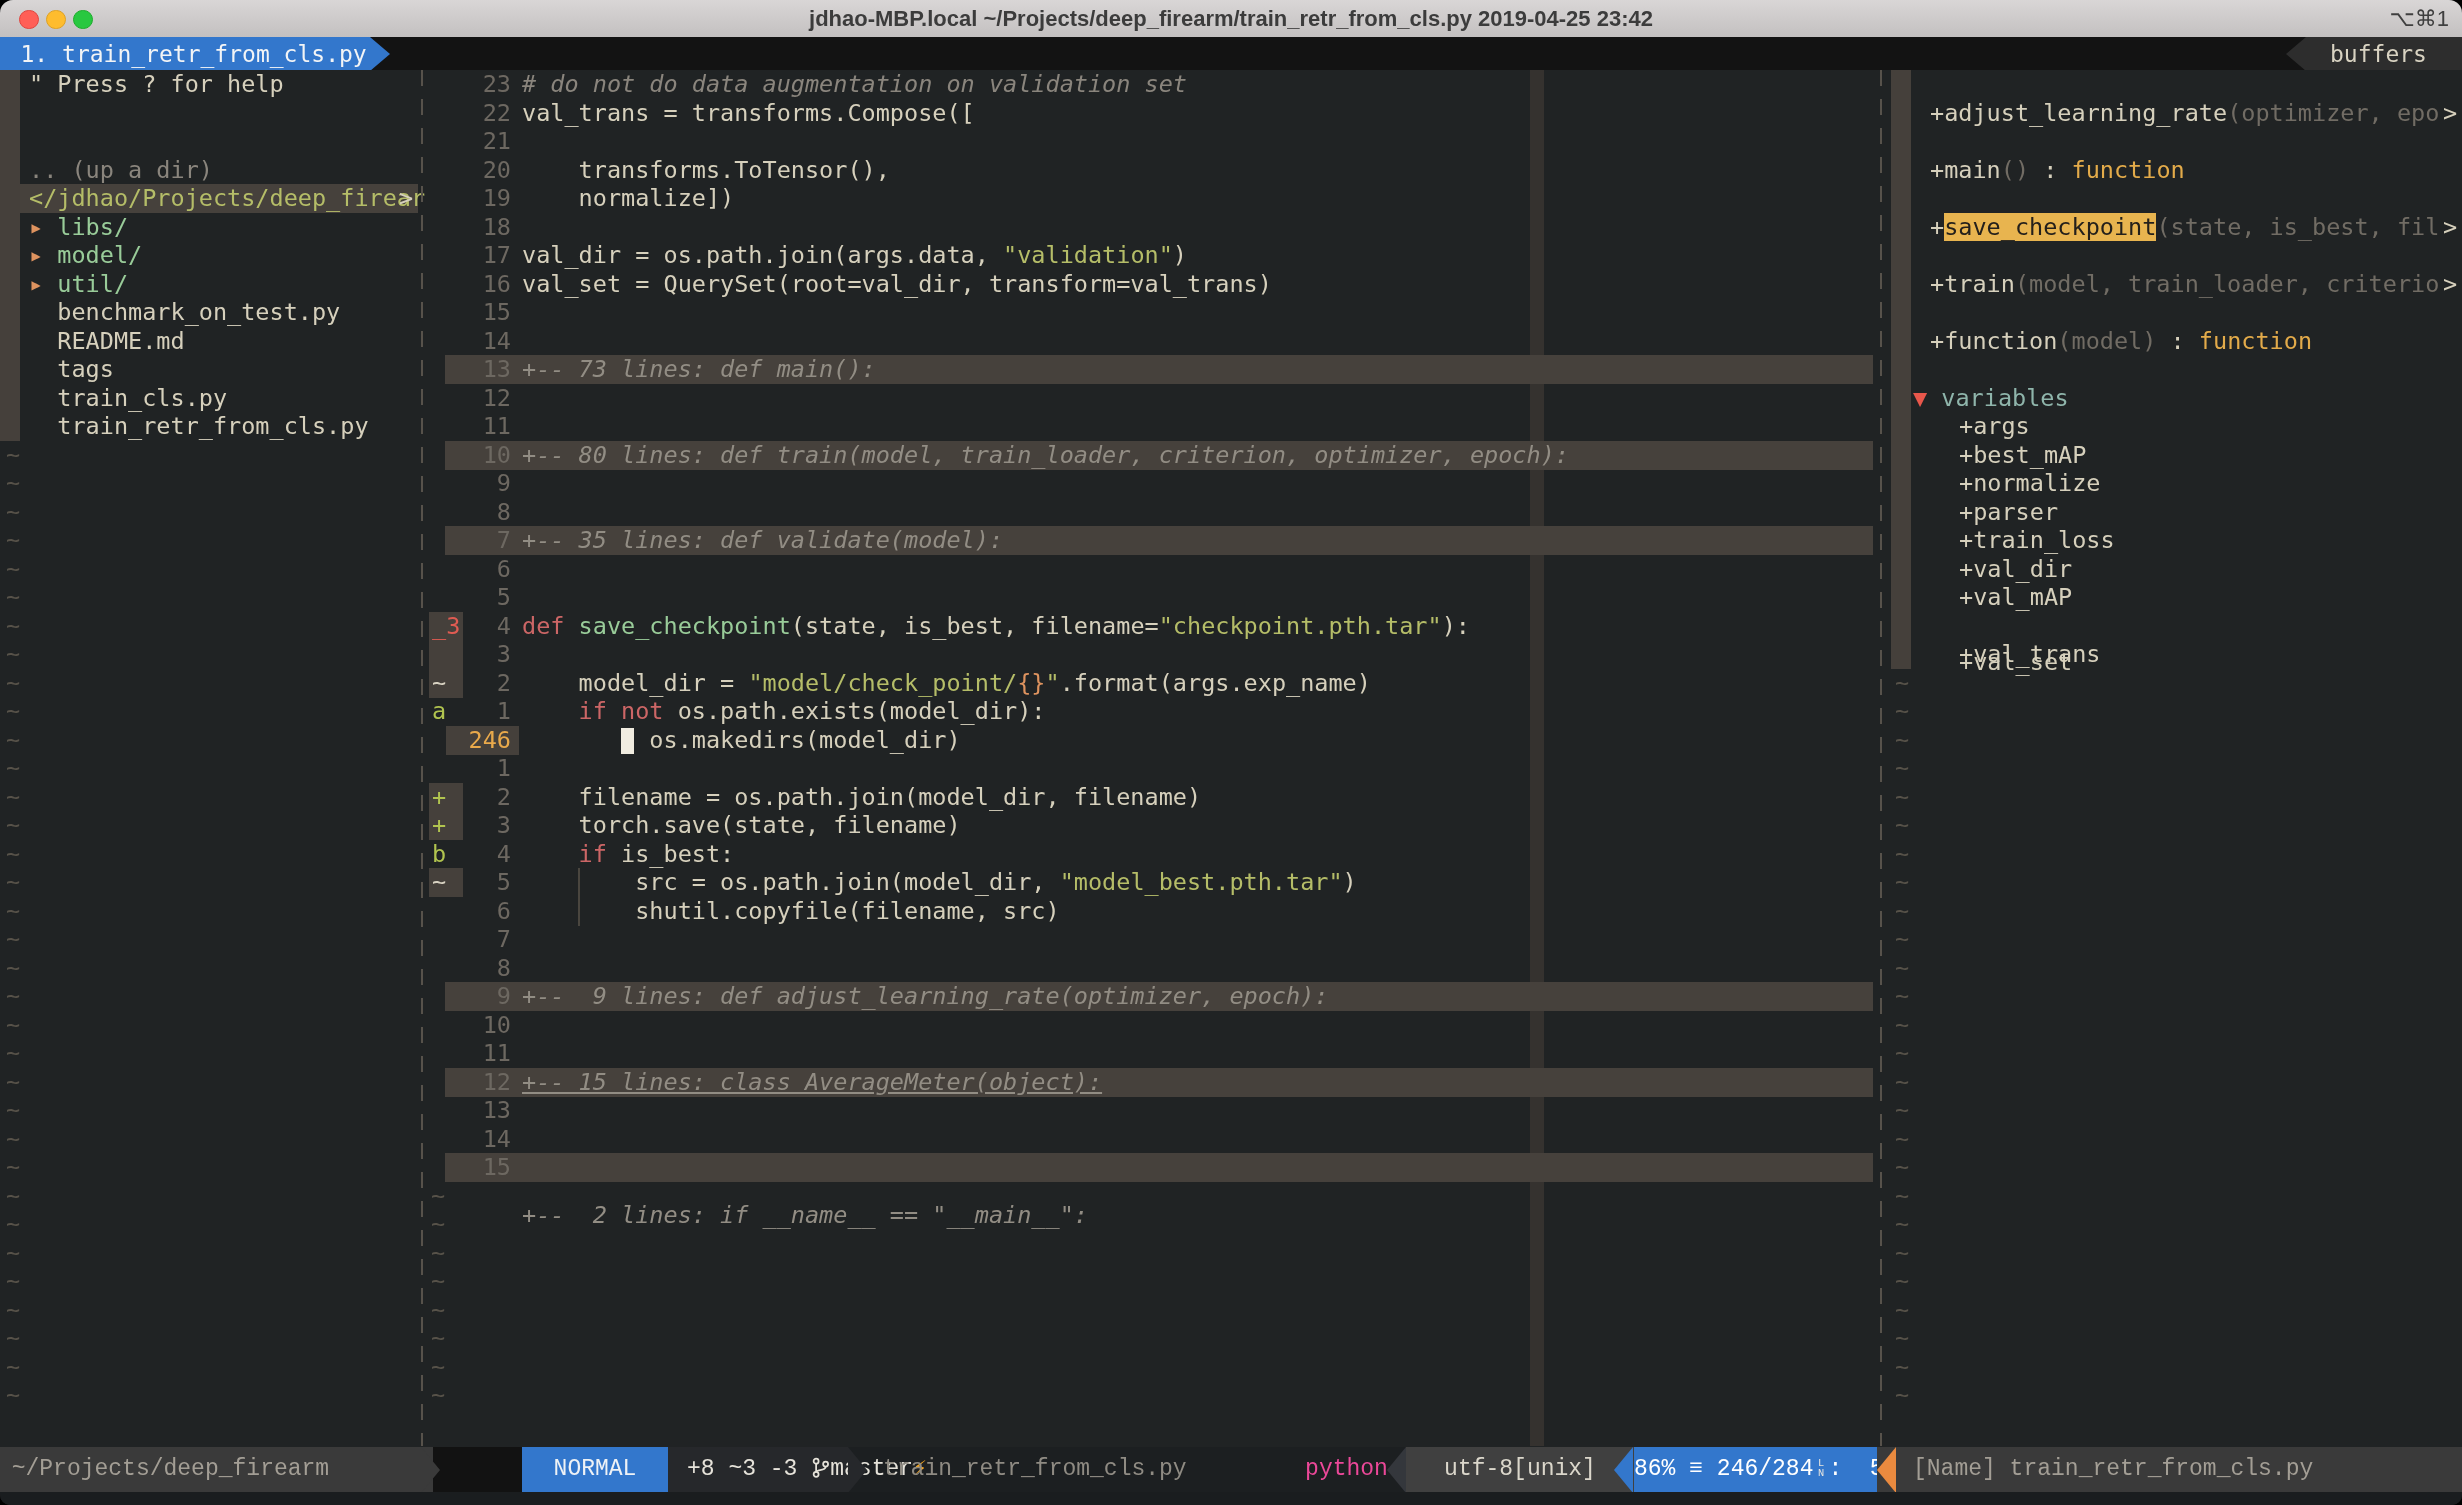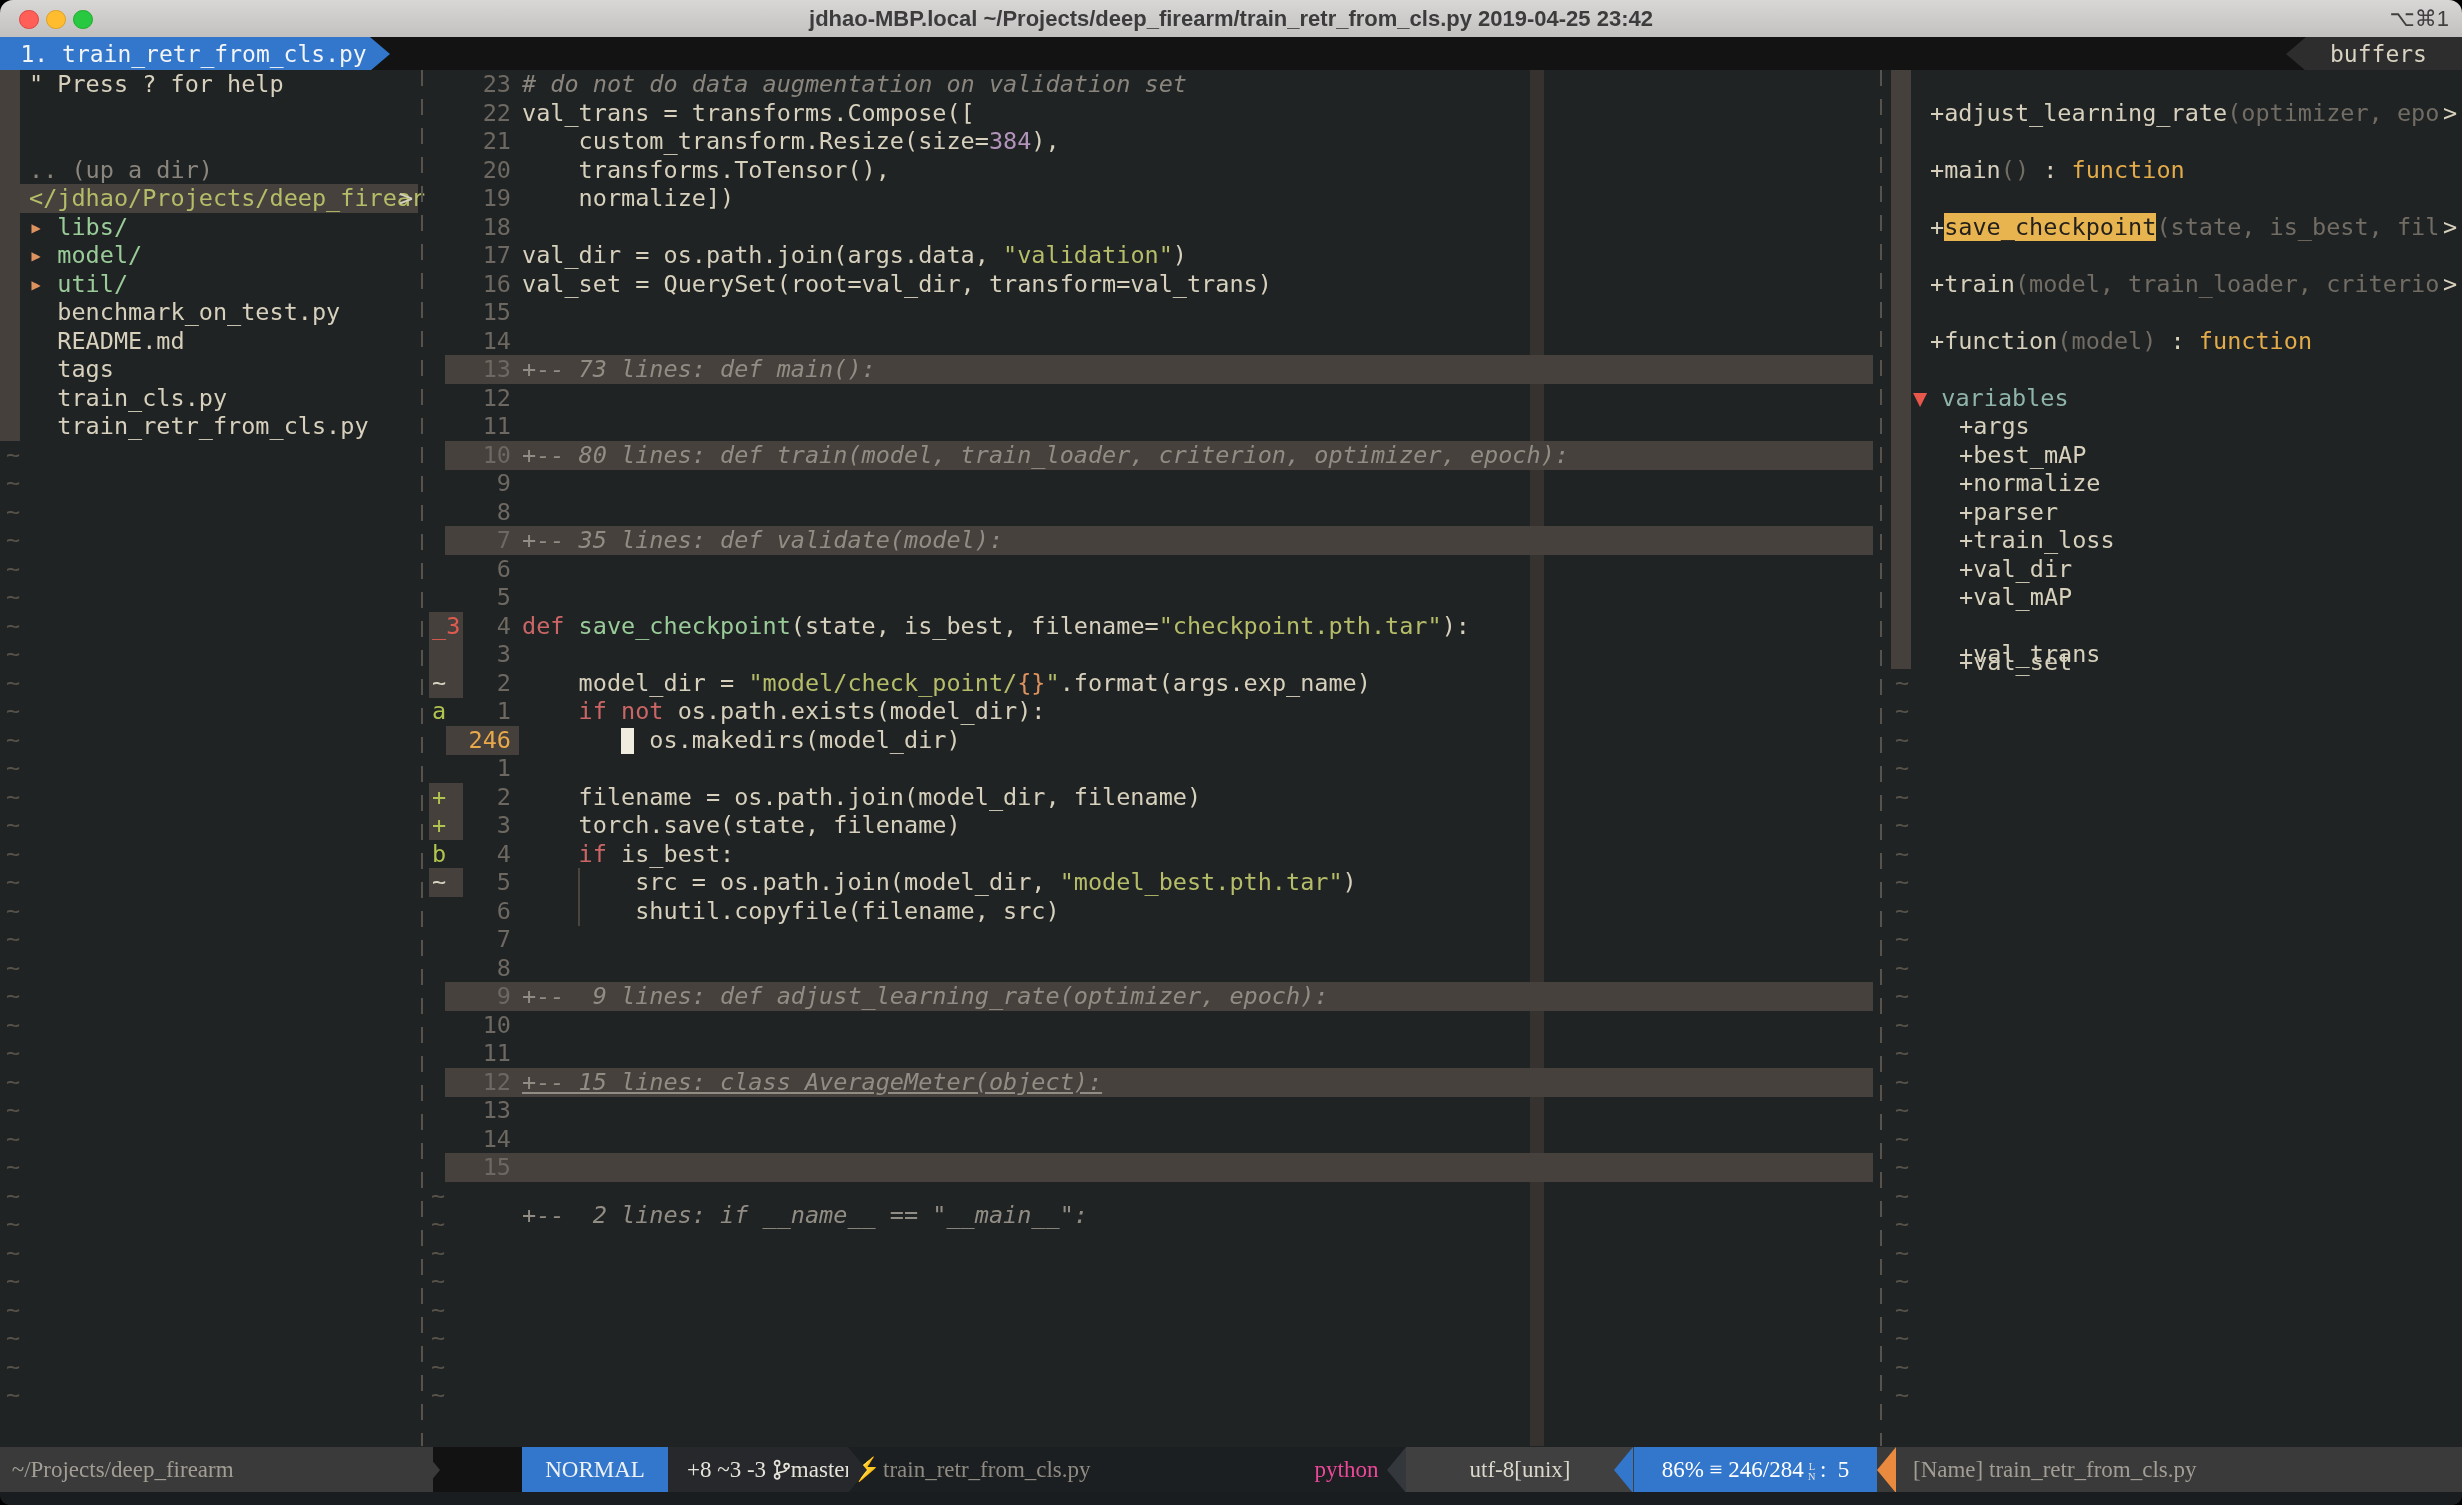--- a/index.html
+++ b/index.html
@@ -42,21 +42,21 @@
   
   #nt-strip{position:absolute;top:0;left:0;width:20px;height:371px;background:#45403b;}
   #tb-strip{position:absolute;top:0;left:1891px;width:20px;height:599px;background:#45403b;}
   #colorcolumn{position:absolute;top:0;left:1530px;width:14px;height:1376px;background:#35322f;}
   .vsep{position:absolute;top:0;width:2.2px;height:1376px;background:repeating-linear-gradient(180deg,#57524b 0 16px,transparent 16px 29px);}
   #sep-nerdtree{left:421px;} #sep-tagbar{left:1880px;}
   .nt-hl{position:absolute;top:0;left:20px;width:398px;height:29px;background:#46413c;}
   .tag-hl{background:#e8b44f;color:#24201b;}
   .trunc{color:#d6d0bc;}
   
-  #statusline{position:absolute;top:1447px;left:0;width:2462px;height:45px;background:#1c1f21;font-family:Liberation Serif, serif;font-size:23px;}
+  #statusline{position:absolute;top:1447px;left:0;width:2462px;height:45px;background:#1c1f21;font-family:Liberation Mono, monospace;font-size:23px;}
   .sl{position:absolute;top:0;height:45px;line-height:45px;white-space:pre;}
   .sl-arrow-r{position:absolute;top:0;width:0;height:0;border-top:23px solid transparent;border-bottom:23px solid transparent;}
   .sl-arrow-l{position:absolute;top:0;width:0;height:0;border-top:23px solid transparent;border-bottom:23px solid transparent;}
   #cmdline{position:absolute;top:1492px;left:0;width:2462px;height:13px;background:#1a1d1f;}
   .bolt{color:#f5a623;}
   .ln-stack{display:inline-block;vertical-align:middle;line-height:9.5px;font-size:10.3px;color:#e9e6df;margin:0 4.4px;}
 </style>
 </head>
 <body>
 
@@ -126,21 +126,21 @@
         <div class="row" style="top: 1169px;"><span class="seg tilde" style="left: 5.9px;">~</span></div>
         <div class="row" style="top: 1197px;"><span class="seg tilde" style="left: 5.9px;">~</span></div>
         <div class="row" style="top: 1226px;"><span class="seg tilde" style="left: 5.9px;">~</span></div>
         <div class="row" style="top: 1254px;"><span class="seg tilde" style="left: 5.9px;">~</span></div>
         <div class="row" style="top: 1283px;"><span class="seg tilde" style="left: 5.9px;">~</span></div>
         <div class="row" style="top: 1311px;"><span class="seg tilde" style="left: 5.9px;">~</span></div>
       </div>
     <div id="editor-pane">
         <div class="row" style="top: 0px;"><div class="numbox seg lnum">23</div><span class="seg" style="left: 522px;"><span class="com"># do not do data augmentation on validation set</span></span></div>
         <div class="row" style="top: 28.5px;"><div class="numbox seg lnum">22</div><span class="seg" style="left: 522px;"><span class="fg">val_trans = transforms.Compose([</span></span></div>
-        <div class="row" style="top: 57px;"><div class="numbox seg lnum">21</div><span class="seg" style="left: 522px;"><span class="fg">    custom_transform.Resize(size=</span><span class="num">384</span><span class="fg">),</span></span></div>
+        <div class="row" style="top: 57px;"><div class="numbox seg lnum">21</div></div>
         <div class="row" style="top: 86px;"><div class="numbox seg lnum">20</div><span class="seg" style="left: 522px;"><span class="fg">    transforms.ToTensor(),</span></span></div>
         <div class="row" style="top: 114px;"><div class="numbox seg lnum">19</div><span class="seg" style="left: 522px;"><span class="fg">    normalize])</span></span></div>
         <div class="row" style="top: 143px;"><div class="numbox seg lnum">18</div></div>
         <div class="row" style="top: 171px;"><div class="numbox seg lnum">17</div><span class="seg" style="left: 522px;"><span class="fg">val_dir = os.path.join(args.data, </span><span class="str">"validation"</span><span class="fg">)</span></span></div>
         <div class="row" style="top: 200px;"><div class="numbox seg lnum">16</div><span class="seg" style="left: 522px;"><span class="fg">val_set = QuerySet(root=val_dir, transform=val_trans)</span></span></div>
         <div class="row" style="top: 228px;"><div class="numbox seg lnum">15</div></div>
         <div class="row" style="top: 257px;"><div class="numbox seg lnum">14</div></div>
         <div class="row" style="top: 285px;"><div class="foldband"></div><div class="numbox seg lnum">13</div><span class="seg foldtext" style="left: 522px;">+-- 73 lines: def main():</span></div>
         <div class="row" style="top: 314px;"><div class="numbox seg lnum">12</div></div>
         <div class="row" style="top: 342px;"><div class="numbox seg lnum">11</div></div>

